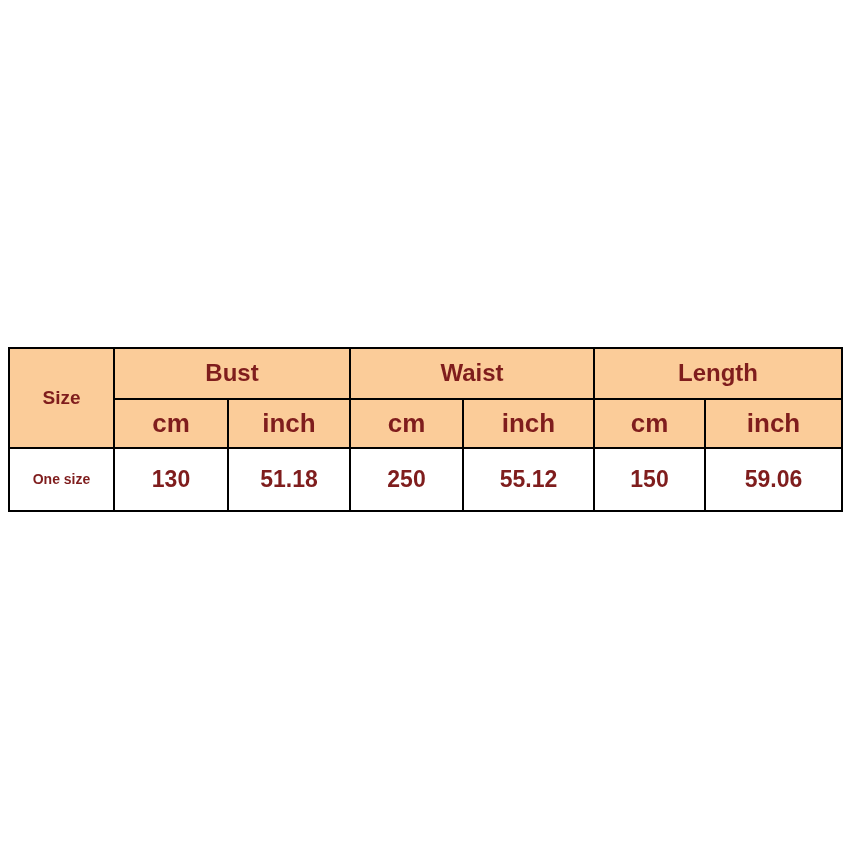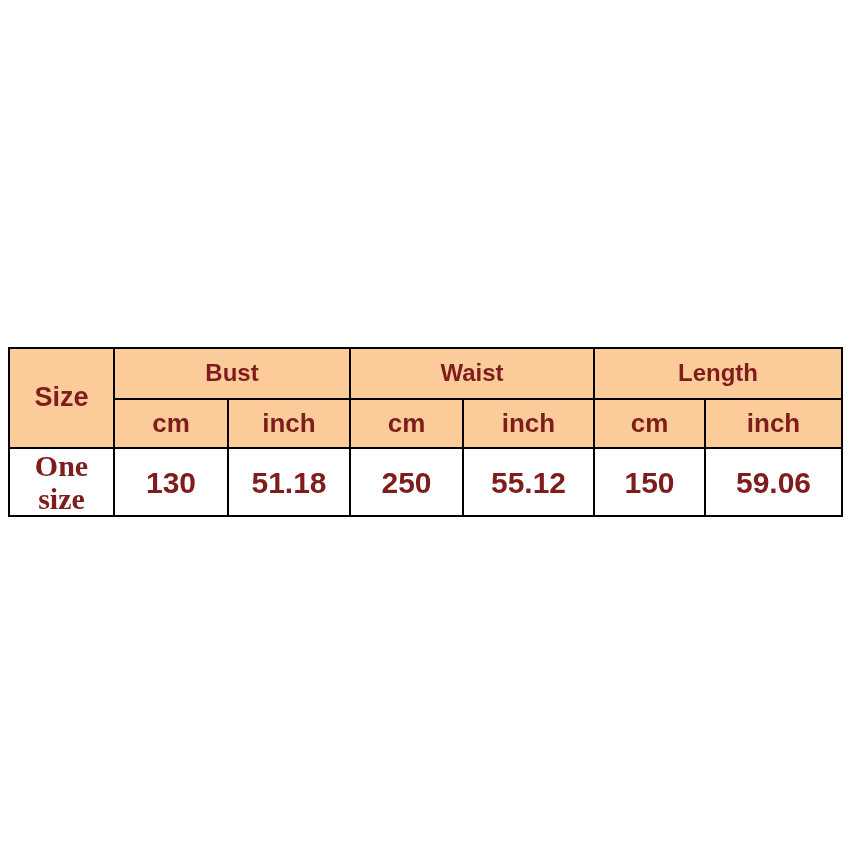--- a/index.html
+++ b/index.html
@@ -50,33 +50,32 @@
     font-size: 24px;
     height: 49px;
   }
 
   th.unit {
     font-size: 26px;
     height: 47px;
   }
 
   th.size-corner {
-    font-size: 27px;
+    font-size: 19px;
     height: 96px;
   }
 
   td.data {
     background: #ffffff;
-    font-size: 30px;
+    font-size: 23px;
     height: 61px;
   }
 
   td.data.size-label {
-    font-size: 30px;
-    font-family: Liberation Serif, serif;
+    font-size: 14px;
   }
 
   
   col.c-size   { width: 105px; }
   col.c-bcm    { width: 114px; }
   col.c-binch  { width: 122px; }
   col.c-wcm    { width: 113px; }
   col.c-winch  { width: 131px; }
   col.c-lcm    { width: 111px; }
   col.c-linch  { width: 137px; }

